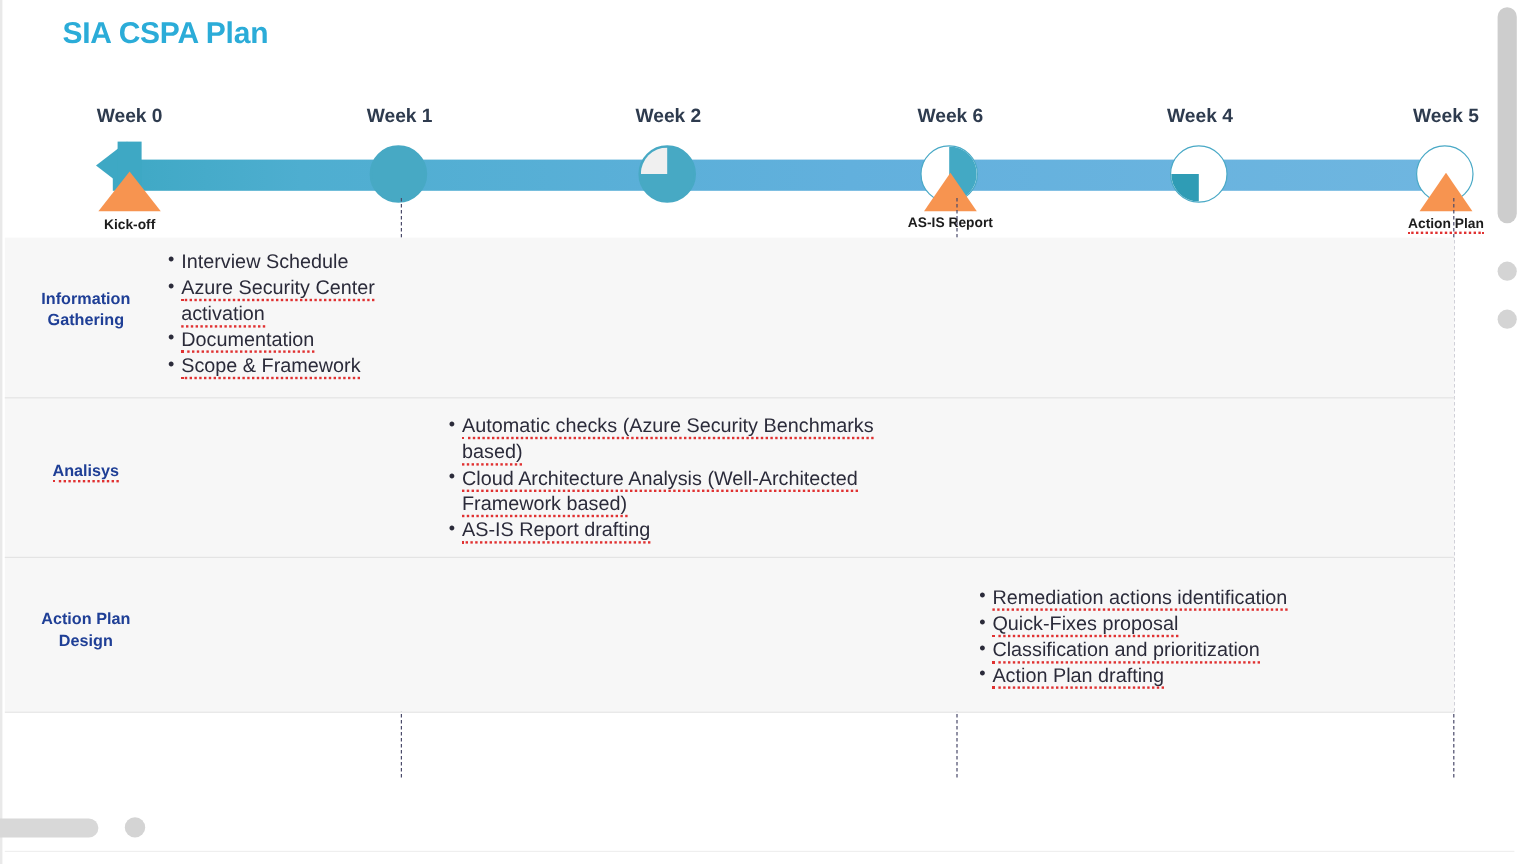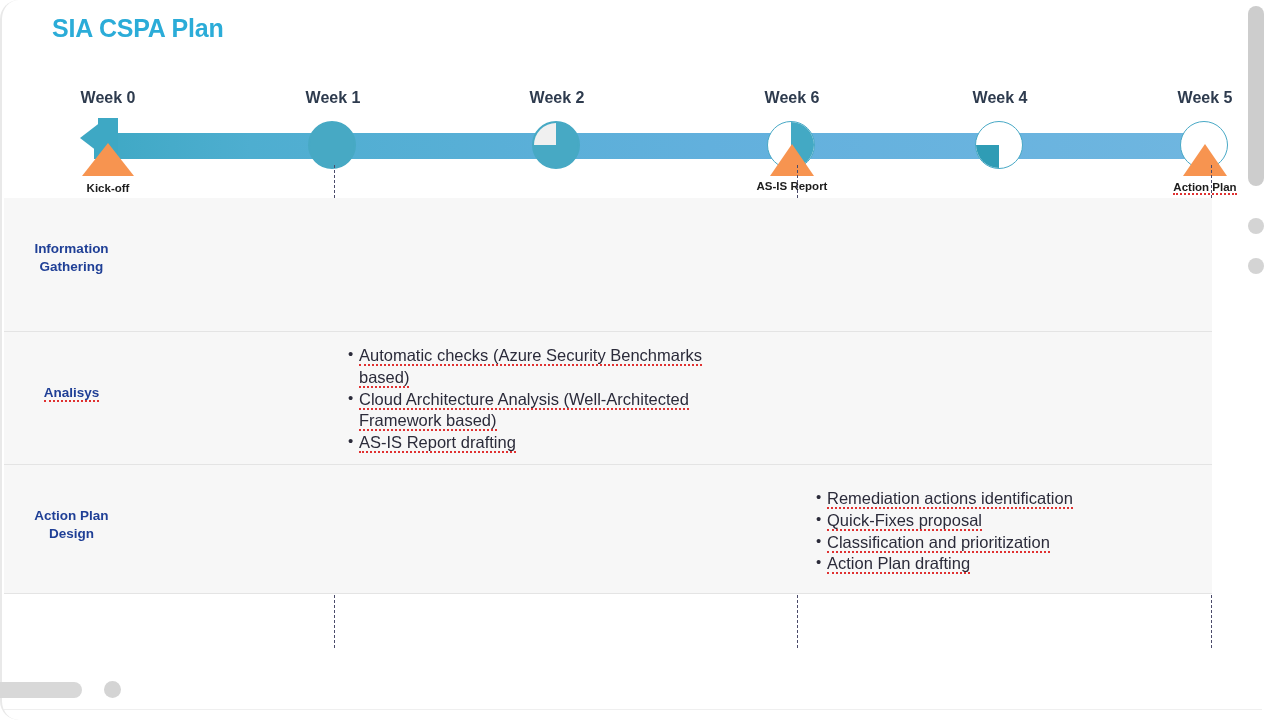--- a/index.html
+++ b/index.html
@@ -7,21 +7,20 @@
     width:1280px;height:720px;overflow:hidden;
     background:#ffffff;
     font-family:"Liberation Sans", sans-serif;
     -webkit-font-smoothing:antialiased;
   }
   .slide{
     position:relative;width:1280px;height:720px;
     background:#ffffff;
     border-left:2px solid #e9e9e9;
     box-sizing:border-box;
-    border-radius:19px;
   }
 
   
   .title{
     position:absolute;left:50px;top:14px;
     font-size:25px;font-weight:bold;
     color:#2bacd8;
     letter-spacing:-0.2px;
     white-space:nowrap;
   }
@@ -192,27 +191,35 @@
   <div class="guide" style="left:795px;"></div>
   <div class="guide" style="left:1209px;"></div>
 
   <div class="table">
 
     <div class="row" style="height:133px;">
       <div class="lbl" style="top:42px;">
         <span>Information</span><br>
         <span>Gathering</span>
       </div>
+      <div class="cell" style="left:136px;top:10px;width:190px;">
+        <ul>
+          <li><span>Interview Schedule</span></li>
+          <li><span class="sq">Azure Security Center activation</span></li>
+          <li><span class="sq">Documentation</span></li>
+          <li><span class="sq">Scope &amp; Framework</span></li>
+        </ul>
+      </div>
     </div>
 
     <div class="row" style="height:133px;">
       <div class="lbl" style="top:52px;">
         <span class="sq">Analisys</span>
       </div>
-      <div class="cell" style="left:344px;top:13px;width:400px;">
+      <div class="cell" style="left:370px;top:13px;width:400px;">
         <ul>
           <li><span class="sq">Automatic checks (Azure Security Benchmarks based)</span></li>
           <li><span class="sq">Cloud Architecture Analysis (Well-Architected Framework based)</span></li>
           <li><span class="sq">AS-IS Report drafting</span></li>
         </ul>
       </div>
     </div>
 
     <div class="row" style="height:128px;">
       <div class="lbl" style="top:42px;">

